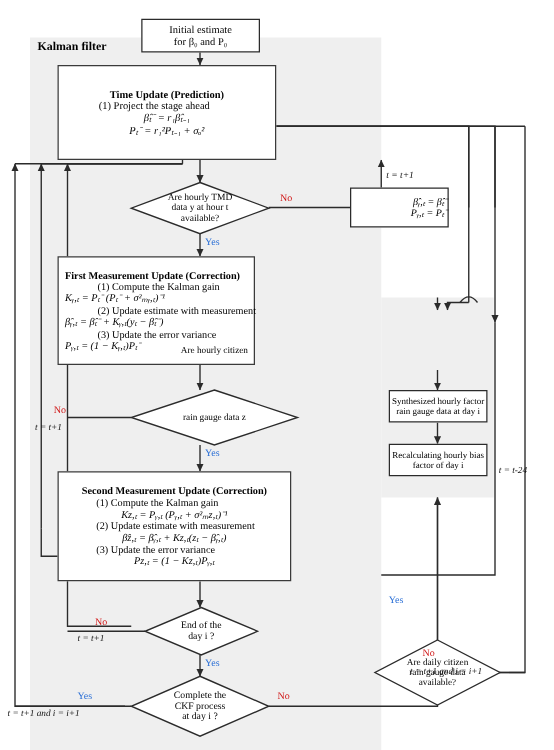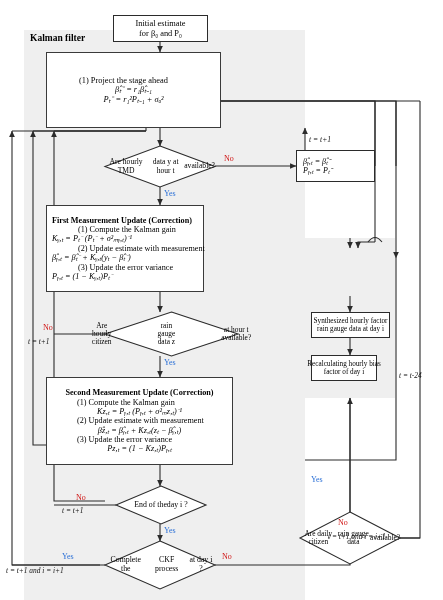--- a/index.html
+++ b/index.html
@@ -23,21 +23,21 @@
   .box.thick{border:1.6px solid #3a3a3a;}
   .box .ttl{font-weight:bold;}
   .box .ln{white-space:nowrap;}
   .box .ln.left{align-self:flex-start;margin-left:26px;}
 
   
   .dia{position:absolute;}
   .dia svg{position:absolute;left:0;top:0;overflow:visible;}
   .dia .dtxt{
     position:absolute;left:0;top:0;width:100%;height:100%;
-    display:flex;flex-direction:row;align-items:center;justify-content:center;
+    display:flex;flex-direction:column;align-items:center;justify-content:center;
     text-align:center;line-height:1.12;
   }
 
   
   #wires{position:absolute;left:0;top:0;width:443px;height:600px;}
 
   
   .lbl{position:absolute;white-space:nowrap;line-height:1;}
   .lbl.no{color:#d01515;}
   .lbl.yes{color:#2a6fd6;}
@@ -129,37 +129,38 @@
   </svg>
 
   <div class="sect-title" style="left:30px;top:33px;font-size:9.5px;">Kalman filter</div>
 
   <div class="box" style="left:113px;top:4px;width:95px;height:27px;font-size:8.4px;margin-top:11px;">
     <div class="ln">Initial estimate</div>
     <div class="ln">for β₀ and P₀</div>
   </div>
 
   <div class="box thick" style="left:46px;top:52px;width:175px;height:76px;font-size:8.4px;padding:3px 6px;align-items:stretch;">
+    <div class="ttl" style="text-align:center;">Time Update (Prediction)</div>
     <div class="ln left">(1)  Project the stage ahead</div>
     <div class="ln" style="text-align:center;font-style:italic;">β̂ₜ⁻ = r₁β̂ₜ₋₁</div>
     <div class="ln" style="text-align:center;font-style:italic;">Pₜ⁻ = r₁²Pₜ₋₁ + σₒ²</div>
   </div>
 
   <div class="dia" style="left:105px;top:146px;width:110px;height:41px;">
     <svg width="110" height="41">
         <polygon points="55,0 110,20.5 55,41 0,20.5" fill="#fff" stroke="#2b2b2b" stroke-width="1.1"></polygon>
       </svg>
     <div class="dtxt" style="font-size:7.6px;">
       <div>Are hourly TMD</div>
       <div>data y at hour t</div>
       <div>available?</div>
     </div>
   </div>
 
-  <div class="box" style="left:296px;top:150px;width:79px;height:32px;font-size:8px;align-items:flex-start;padding-left:6px;">
+  <div class="box" style="left:280px;top:150px;width:79px;height:32px;font-size:8px;align-items:flex-end;padding-left:6px;">
     <div class="ln" style="font-style:italic;">β̂ᵧ,ₜ = β̂ₜ⁻</div>
     <div class="ln" style="font-style:italic;">Pᵧ,ₜ = Pₜ⁻</div>
   </div>
 
   <div class="box thick" style="left:46px;top:205px;width:158px;height:87px;font-size:8.2px;padding:3px 5px;align-items:flex-start;">
     <div class="ttl" style="text-align:center;">First Measurement Update (Correction)</div>
     <div class="ln left">(1)  Compute the Kalman gain</div>
     <div class="ln" style="text-align:center;font-style:italic;">Kᵧ,ₜ = Pₜ⁻ (Pₜ⁻ + σ²ₘᵧ,ₜ)⁻¹</div>
     <div class="ln left">(2) Update estimate with measurement</div>
     <div class="ln" style="text-align:center;font-style:italic;">β̂ᵧ,ₜ = β̂ₜ⁻ + Kᵧ,ₜ(yₜ − β̂ₜ⁻)</div>
@@ -219,21 +220,21 @@
       <div>available?</div>
     </div>
   </div>
 
 
   <div class="box" style="left:311px;top:312px;width:79px;height:26px;font-size:7.2px;">
     <div class="ln">Synthesized  hourly  factor</div>
     <div class="ln">rain gauge data at day i</div>
   </div>
 
-  <div class="box" style="left:311px;top:355px;width:66px;height:26px;font-size:7.2px;">
+  <div class="box" style="left:311px;top:355px;width:79px;height:26px;font-size:7.2px;">
     <div class="ln">Recalculating hourly bias</div>
     <div class="ln">factor of day i</div>
   </div>
 
   <div class="lbl no" style="left:224px;top:155px;font-size:8px;">No</div>
   <div class="lbl yes" style="left:164px;top:190px;font-size:8px;">Yes</div>
   <div class="lbl blk" style="left:309px;top:136px;font-size:7.6px;font-style:italic;">t = t+1</div>
 
   <div class="lbl no" style="left:43px;top:324px;font-size:8px;">No</div>
   <div class="lbl blk" style="left:28px;top:338px;font-size:7.4px;font-style:italic;">t = t+1</div>

